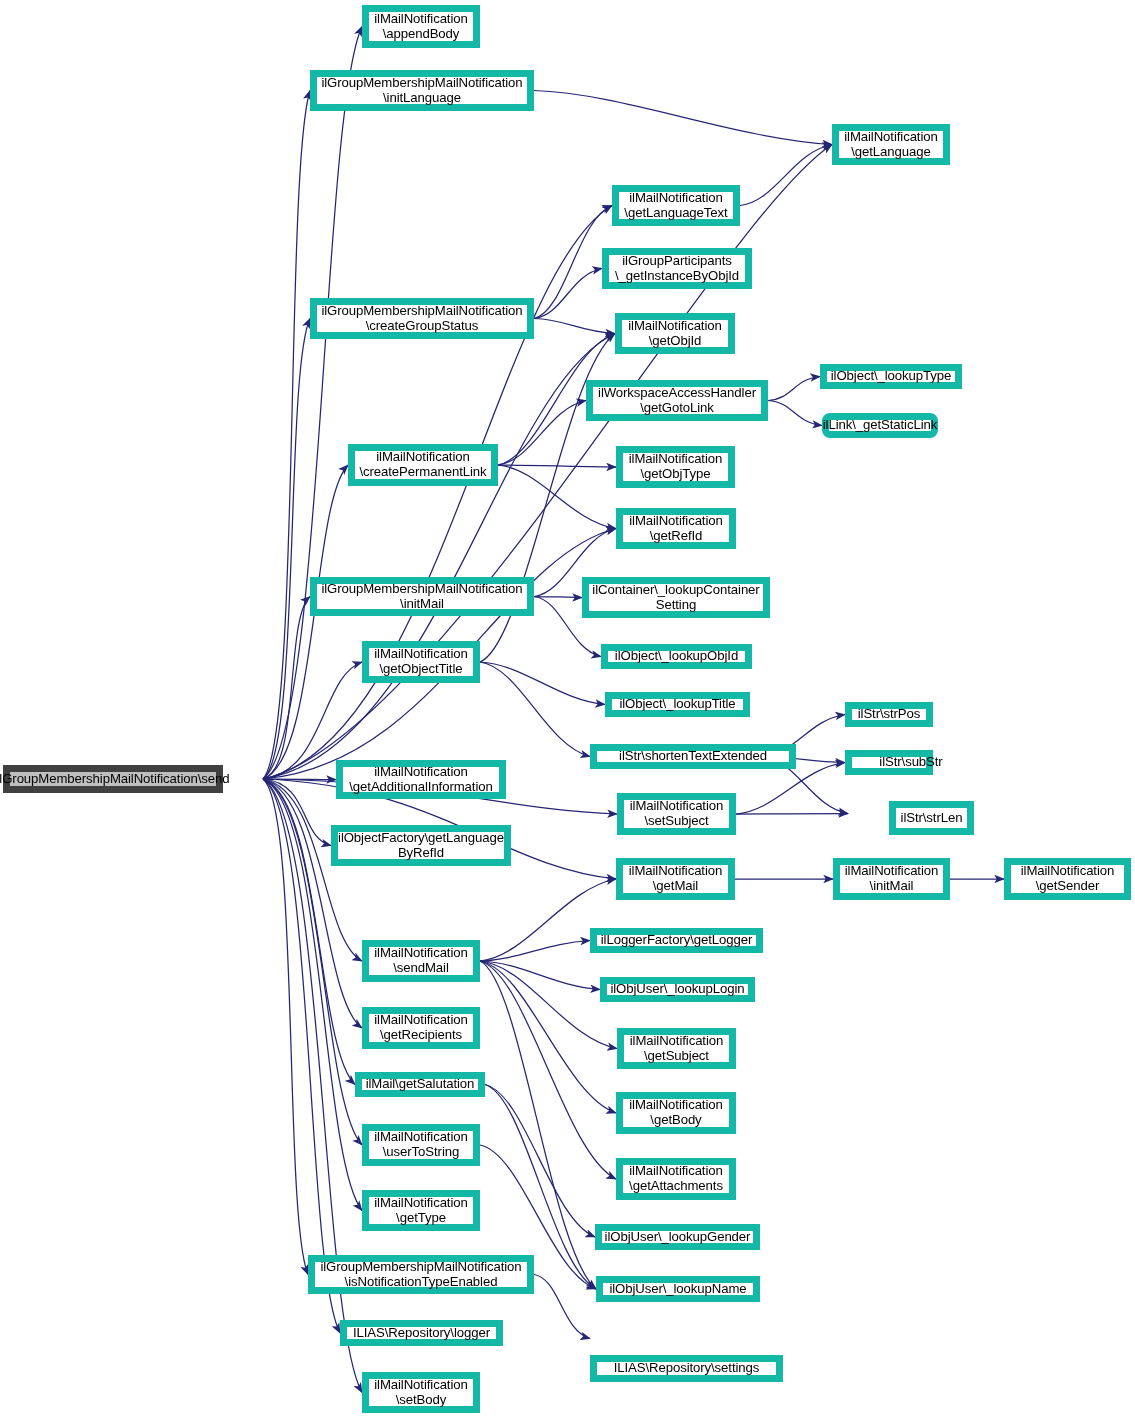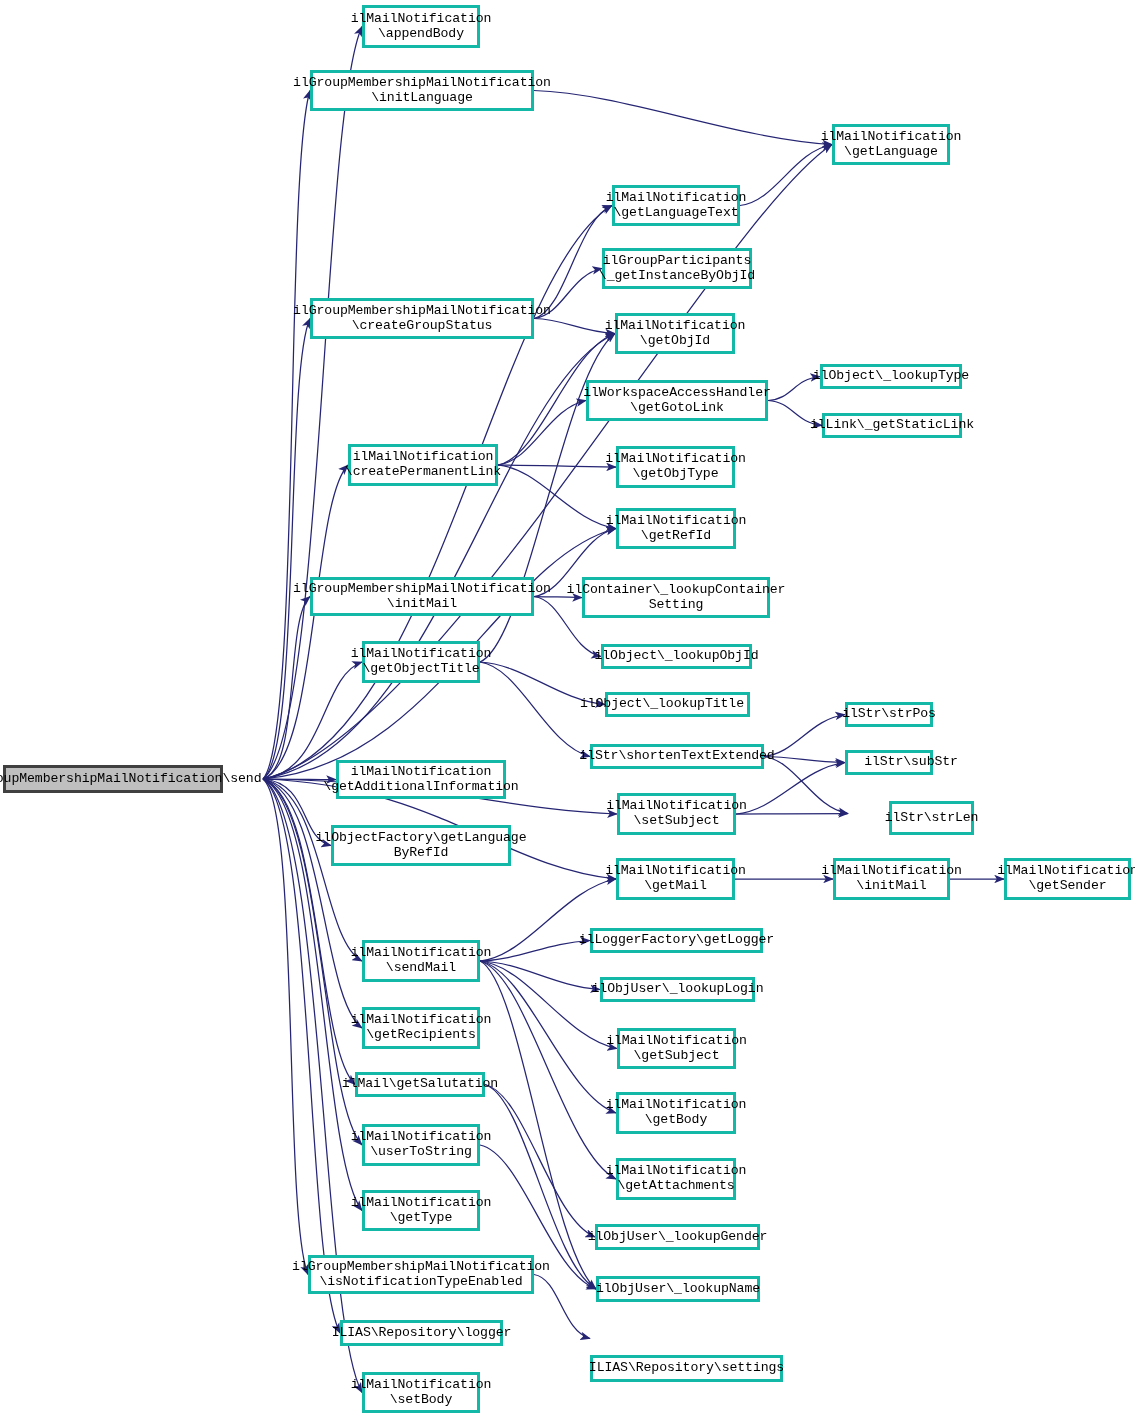--- a/index.html
+++ b/index.html
@@ -1,21 +1,21 @@
 <!DOCTYPE html>
 <html><head>
 <meta charset="utf-8">
 <style>
   html,body{margin:0;padding:0;background:#ffffff;}
   body{font-family:"Liberation Sans", sans-serif;}
   #canvas{position:relative;width:1135px;height:1419px;background:#fff;overflow:hidden;}
   svg.edges{position:absolute;left:0;top:0;width:1135px;height:1419px;pointer-events:none;}
-  .node{position:absolute;box-sizing:border-box;border:3px solid #14b8a6;background:#ffffff;
+  .node{position:absolute;box-sizing:border-box;border:7px solid #14b8a6;background:#ffffff;
         display:flex;align-items:center;justify-content:center;text-align:center;
-        font-family:Liberation Mono, monospace;font-size:13.2px;color:#000;line-height:1.12;
+        font-family:Liberation Sans, sans-serif;font-size:13.2px;color:#000;line-height:1.12;
         letter-spacing:-0.1px;}
   .node.root{background:#bfbfbf;border-color:#404040;}
   .node span{display:block;white-space:pre-line;padding:0 3px;}
 </style>
 </head>
 <body>
 
 <div id="canvas">
   <svg class="edges" id="edge-layer" viewBox="0 0 1135 1419" xmlns="http://www.w3.org/2000/svg">
       <defs>
@@ -113,21 +113,21 @@
         <span>ilMailNotification
 \getObjId</span>
       </div>
       <div class="node" style="left: 586px; top: 380px; width: 182px; height: 41px;">
         <span>ilWorkspaceAccessHandler
 \getGotoLink</span>
       </div>
       <div class="node" style="left: 820px; top: 364px; width: 142px; height: 25px;">
         <span>ilObject\_lookupType</span>
       </div>
-      <div class="node" style="left: 822px; top: 413px; width: 140px; height: 25px;">
+      <div class="node" style="left: 822px; top: 413px; width: 116px; height: 25px; border-radius: 8px;">
         <span>ilLink\_getStaticLink</span>
       </div>
       <div class="node" style="left: 348px; top: 444px; width: 150px; height: 42px;">
         <span>ilMailNotification
 \createPermanentLink</span>
       </div>
       <div class="node" style="left: 616px; top: 446px; width: 119px; height: 42px;">
         <span>ilMailNotification
 \getObjType</span>
       </div>
@@ -143,27 +143,27 @@
         <span>ilContainer\_lookupContainer
 Setting</span>
       </div>
       <div class="node" style="left: 362px; top: 641px; width: 118px; height: 42px;">
         <span>ilMailNotification
 \getObjectTitle</span>
       </div>
       <div class="node" style="left: 601px; top: 644px; width: 151px; height: 25px;">
         <span>ilObject\_lookupObjId</span>
       </div>
-      <div class="node" style="left: 605px; top: 692px; width: 145px; height: 25px; justify-content: flex-end;">
+      <div class="node" style="left: 605px; top: 692px; width: 145px; height: 25px;">
         <span>ilObject\_lookupTitle</span>
       </div>
       <div class="node" style="left: 845px; top: 702px; width: 88px; height: 25px;">
         <span>ilStr\strPos</span>
       </div>
-      <div class="node" style="left: 590px; top: 744px; width: 174px; height: 25px;">
+      <div class="node" style="left: 590px; top: 744px; width: 206px; height: 25px;">
         <span>ilStr\shortenTextExtended</span>
       </div>
       <div class="node" style="left: 845px; top: 750px; width: 88px; height: 25px; padding-left: 44px;">
         <span>ilStr\subStr</span>
       </div>
       <div class="node" style="left: 336px; top: 760px; width: 170px; height: 39px;">
         <span>ilMailNotification
 \getAdditionalInformation</span>
       </div>
       <div class="node" style="left: 617px; top: 793px; width: 119px; height: 42px;">

